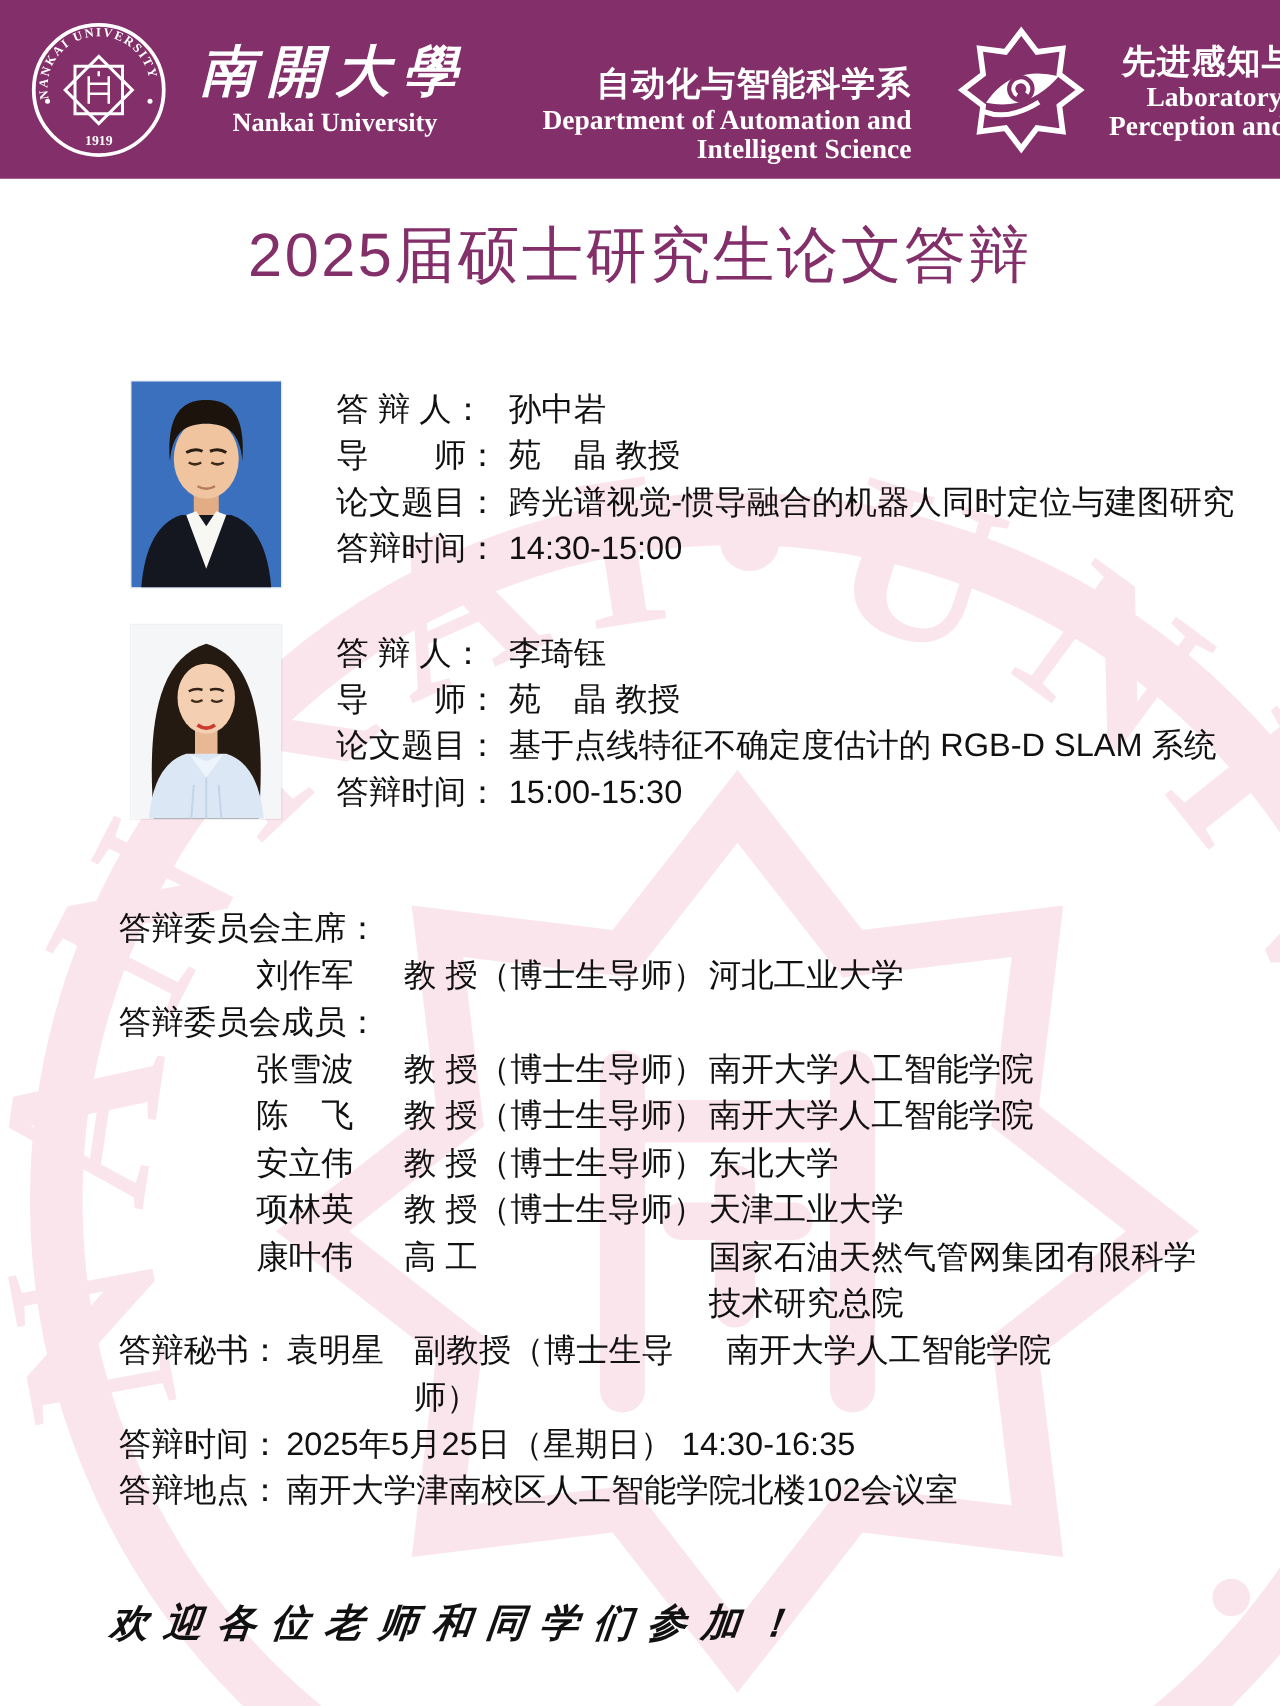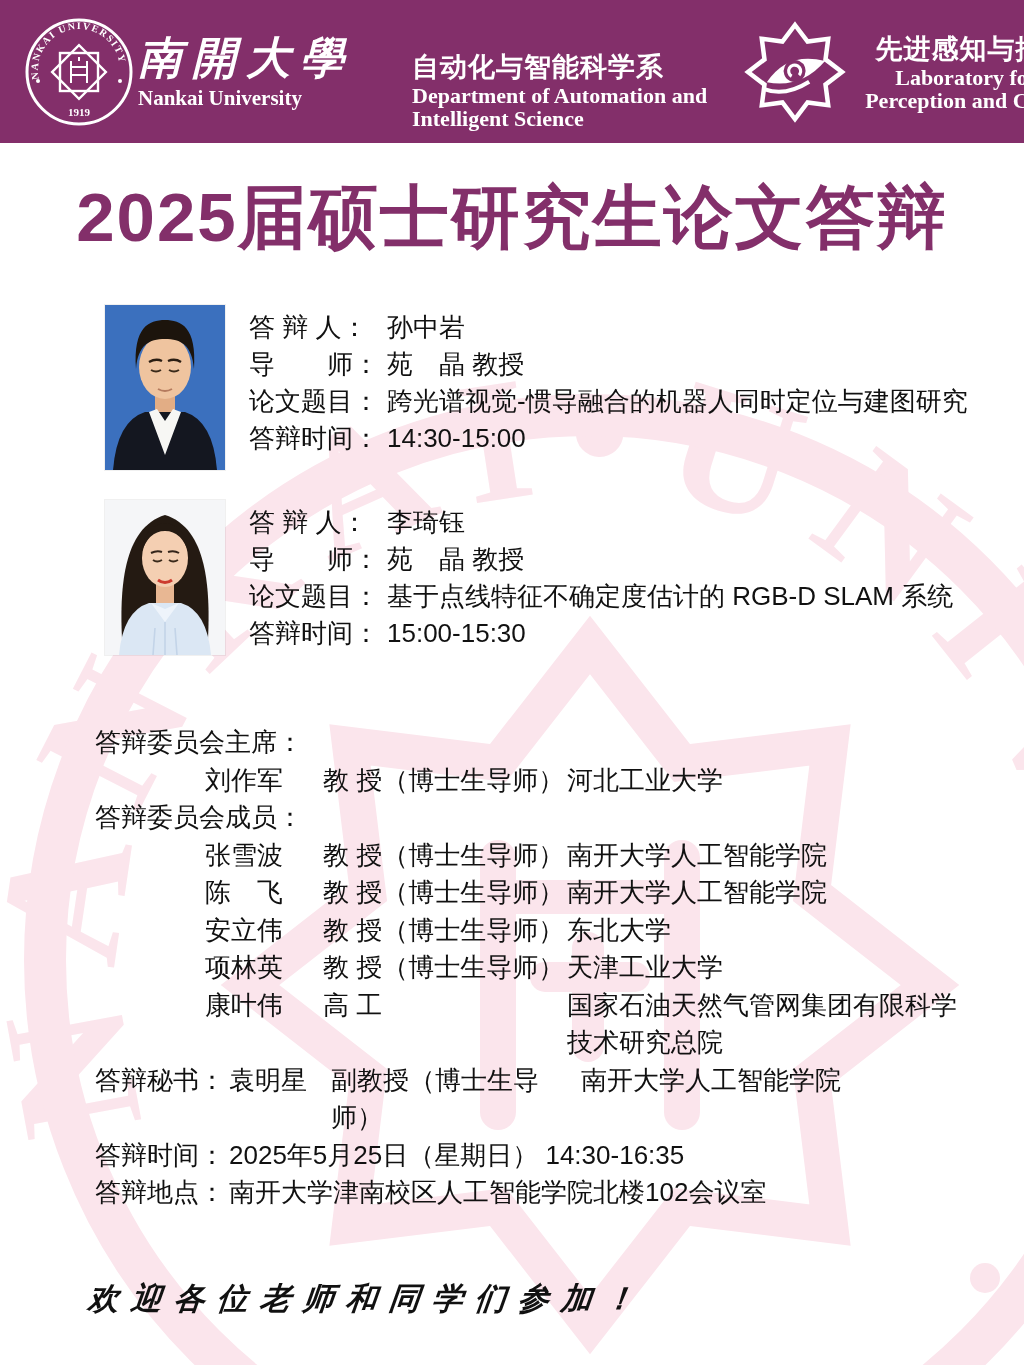--- a/index.html
+++ b/index.html
@@ -4,36 +4,36 @@
 <style>
   html,body{margin:0;padding:0;background:#ffffff;}
   .page{position:relative;width:1024px;height:1365px;background:#ffffff;overflow:hidden;
         font-family:"Liberation Sans",sans-serif;color:#111111;}
   
   .watermark{position:absolute;left:0;top:0;width:1024px;height:1365px;z-index:0;pointer-events:none;}
   
   .header{position:absolute;left:0;top:0;width:1024px;height:143px;background:#832f6a;z-index:2;
           display:flex;align-items:center;}
   .seal{margin-left:24px;flex:0 0 auto;}
-  .uni-name{margin-left:4px;flex:0 0 auto;text-align:left;}
+  .uni-name{margin-left:26px;flex:0 0 auto;text-align:center;}
   .uni-name .zh{color:#fff;font-size:44px;font-weight:bold;font-style:italic;letter-spacing:10px;
                 font-family:"DejaVu Serif",serif;line-height:52px;}
   .uni-name .en{color:#fff;font-size:21px;font-weight:bold;font-family:"Liberation Serif",serif;margin-top:2px;}
-  .dept{margin-left:58px;flex:0 0 auto;text-align:left;margin-top:36px;}
+  .dept{margin-left:58px;flex:0 0 auto;text-align:right;margin-top:36px;}
   .dept .zh,.lab .zh{color:#fff;font-size:27px;font-weight:bold;letter-spacing:1px;line-height:34px;}
   .dept .en,.lab .en{color:#fff;font-size:22px;font-weight:bold;font-family:"Liberation Serif",serif;line-height:23px;}
   .lapc{margin-left:36px;flex:0 0 auto;}
   .lab{margin-left:18px;flex:0 0 auto;text-align:center;}
   
   .title{position:absolute;left:0;top:172px;width:1024px;text-align:center;z-index:1;
-         font-size:69px;font-weight:bold;color:#832f6a;letter-spacing:2px;}
+         font-size:49px;font-weight:normal;color:#832f6a;letter-spacing:2px;}
   
   .student{position:absolute;left:105px;display:flex;z-index:1;}
   .student .photo{flex:0 0 auto;box-shadow:0 0 0 1px rgba(0,0,0,0.06);}
-  .student .info{margin-left:24px;margin-top:4px;font-size:26px;line-height:37px;}
+  .student .info{margin-left:44px;margin-top:4px;font-size:26px;line-height:37px;}
   .student .info .row{white-space:nowrap;}
   .lbl{display:inline-block;min-width:138px;}
   .s1{top:305px;}
   .s2{top:500px;}
   
   .committee{position:absolute;left:95px;top:724px;width:880px;z-index:1;font-size:26px;line-height:37.5px;}
   .c-row{vertical-align:top;}
   .c-indent{padding-left:110px;}
   .c-name{display:inline-block;width:118px;vertical-align:top;}
   .c-role{display:inline-block;width:244px;vertical-align:top;}

